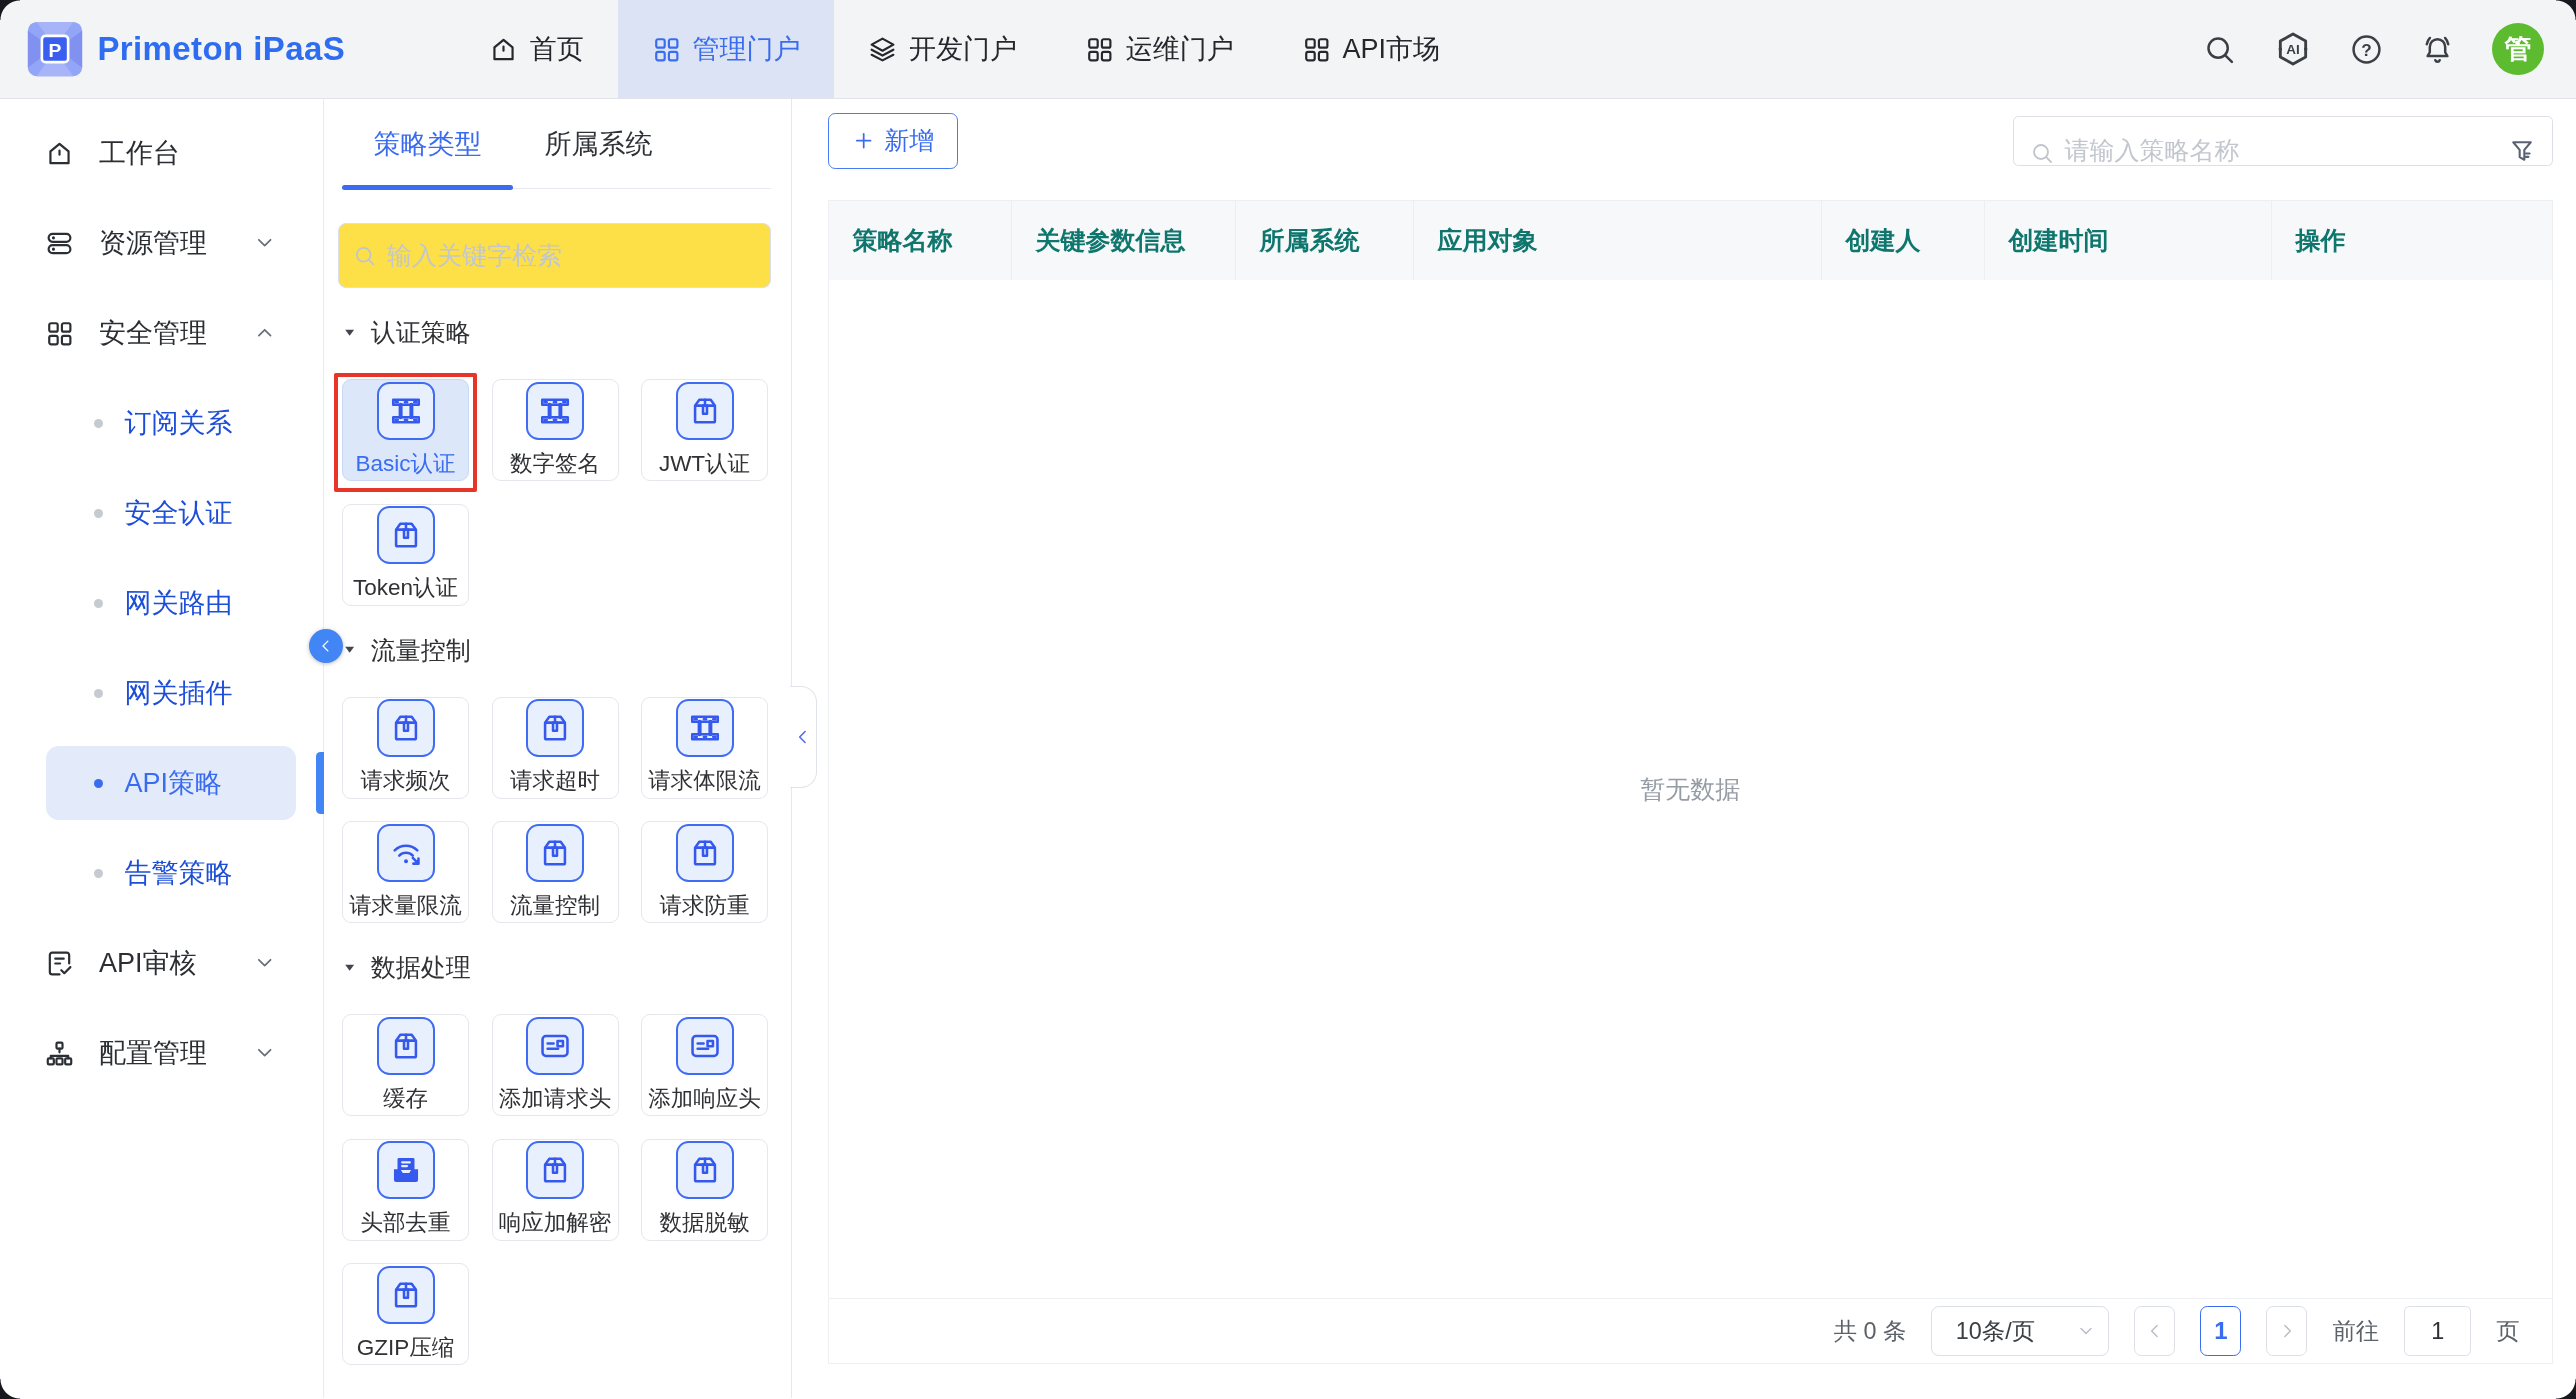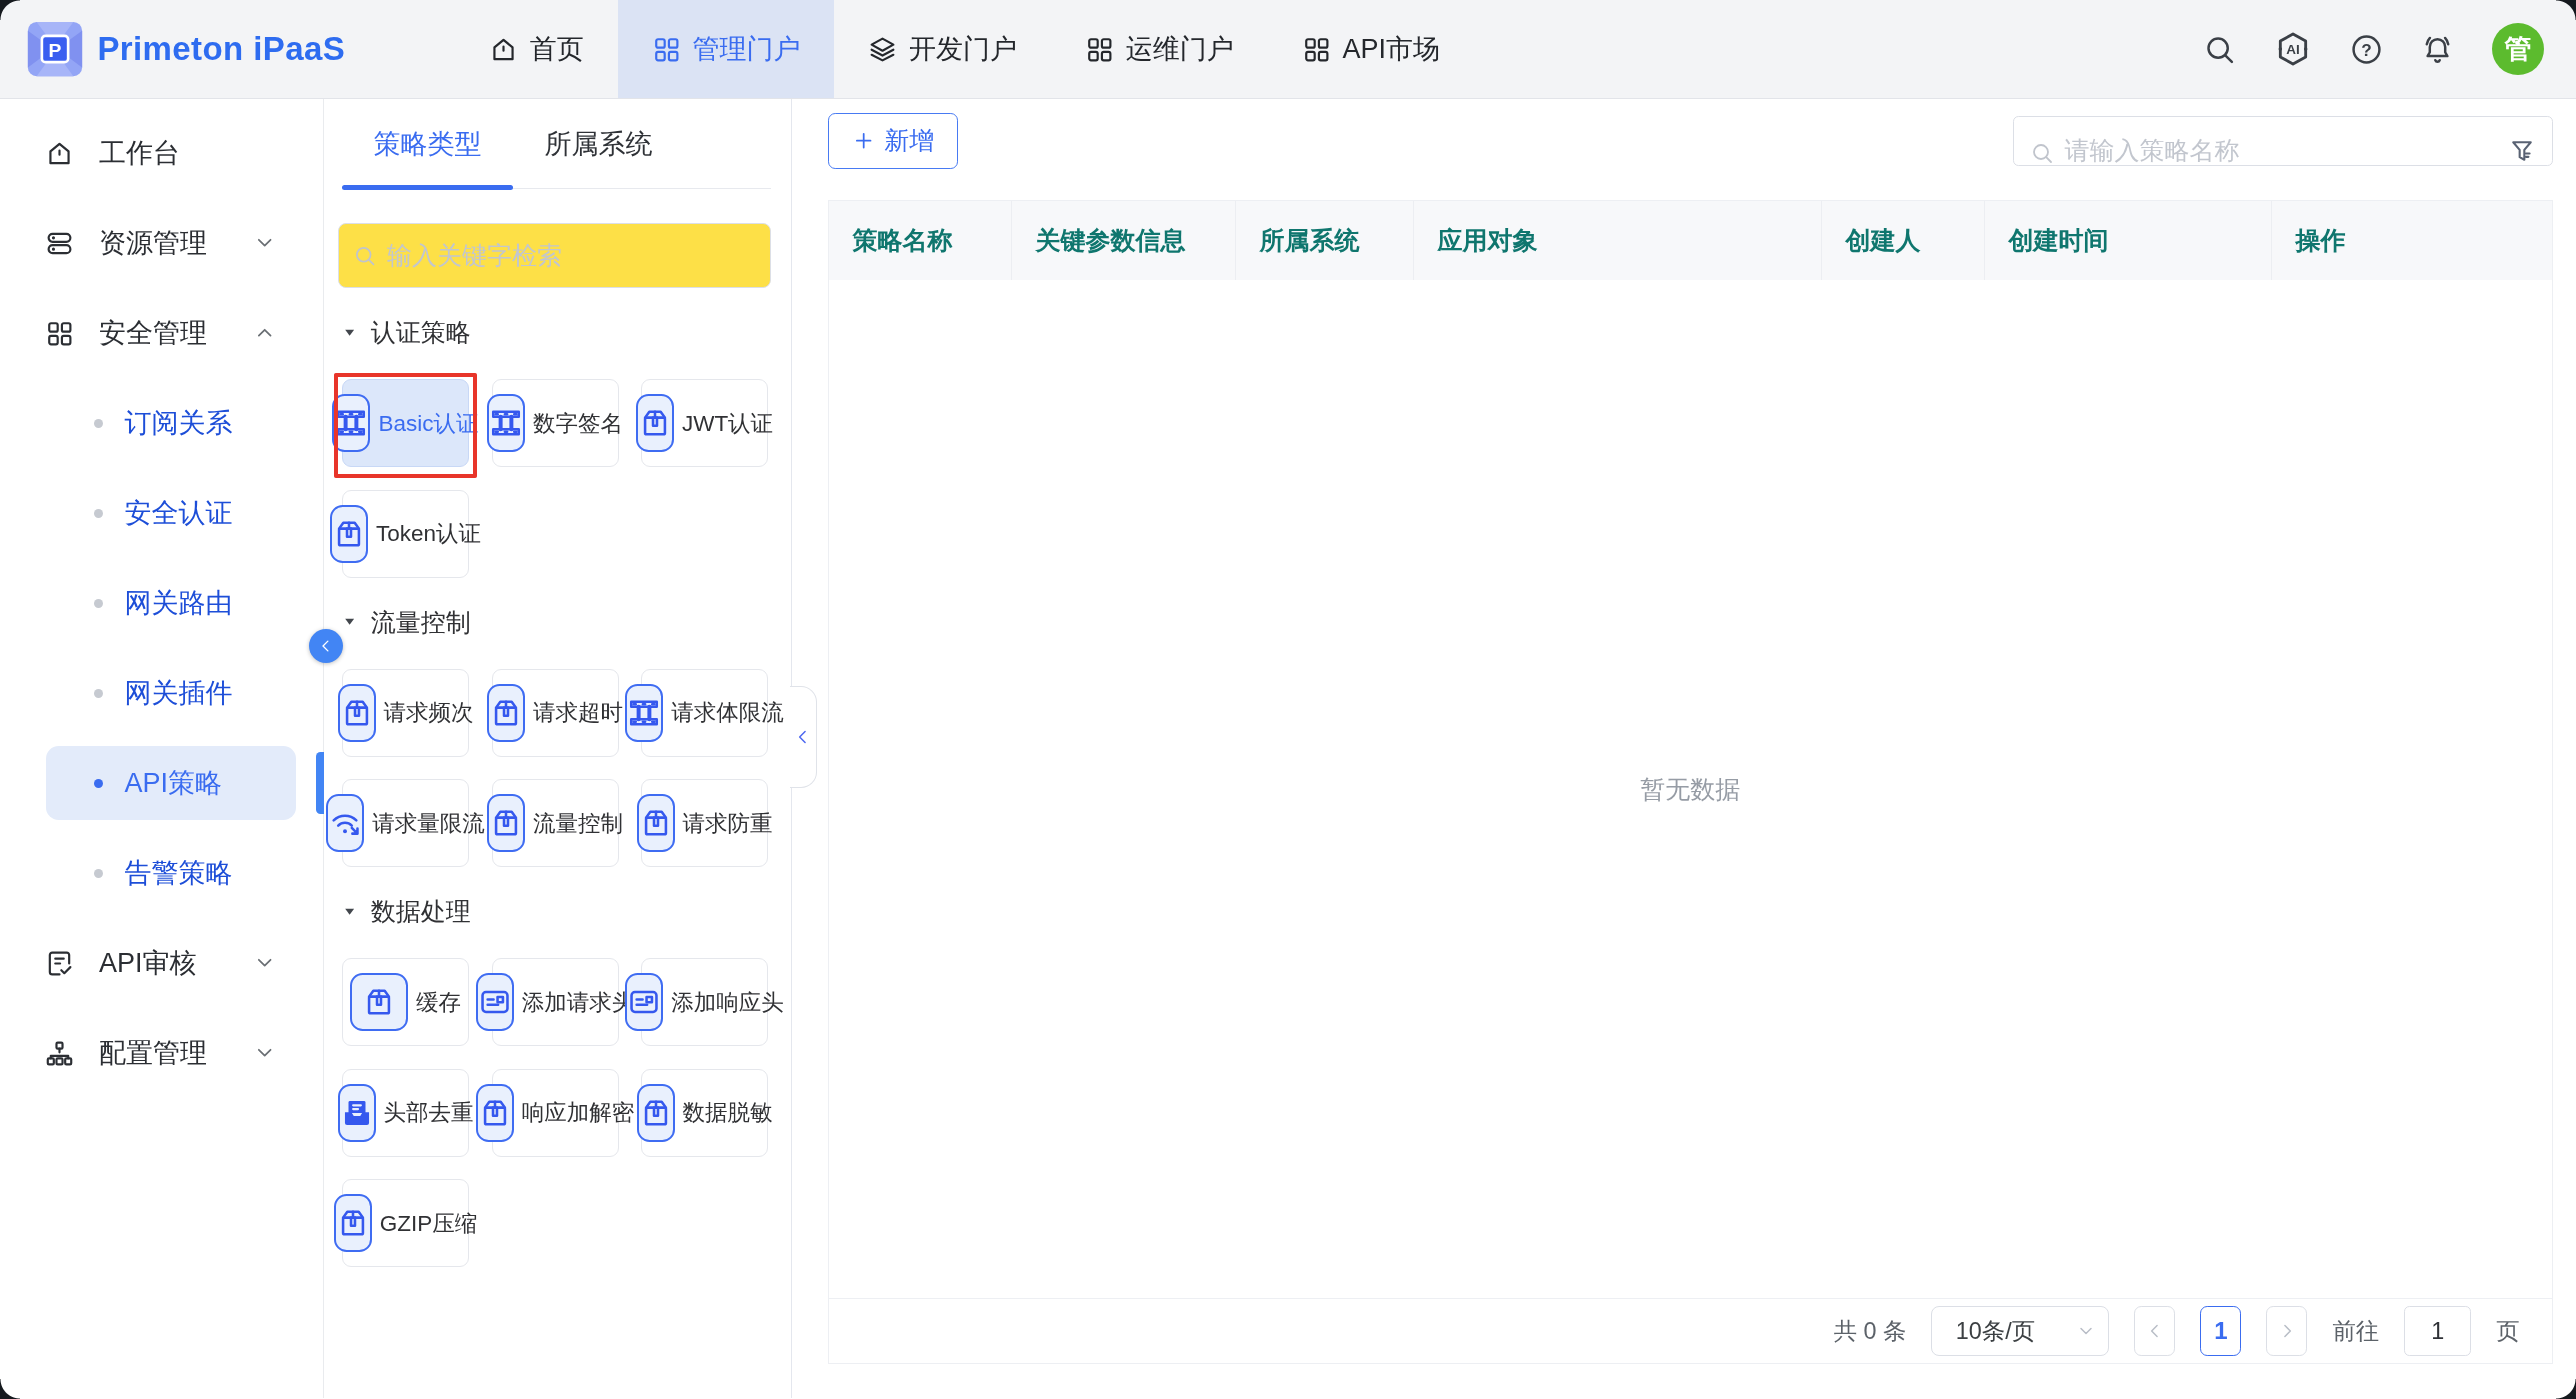--- a/index.html
+++ b/index.html
@@ -61,22 +61,22 @@
                   display:flex; align-items:center; padding:0 14.4px; gap:10.8px; background:#fde047; }
   .panel-search svg { width:23.4px; height:23.4px; color:#c0c4cc; flex-shrink:0; }
   .panel-search input, .tbl-search input { border:none; outline:none; font-size:25px; color:#303133; width:100%;
                   font-family:inherit; background:transparent; }
   ::placeholder { color:#c2c6ce; opacity:1; }
   .panel-groups { padding-left:18px; padding-right:20px; }
   .pgroup-head { display:flex; align-items:center; gap:13.5px; margin:29px 0 31px; height:31px;
                  font-size:25px; color:#303134; cursor:pointer; }
   .pgroup-head svg { width:15.3px; height:15.3px; color:#43474d; }
   .pgrid { display:grid; grid-template-columns:repeat(3,127px); column-gap:22.5px; row-gap:22.5px; }
-  .pcard { width:127px; height:88px; border:0.9px solid #e5e7ec; border-radius:9px; background:#fff;
-           display:flex; flex-direction:row; align-items:center; justify-content:center; gap:8px;
+  .pcard { width:127px; height:102px; border:0.9px solid #e5e7ec; border-radius:9px; background:#fff;
+           display:flex; flex-direction:column; align-items:center; justify-content:center; gap:8px;
            position:relative; cursor:pointer; }
   .pcard .tile { width:58px; height:58px; border-radius:12.6px; border:2.7px solid #3f6cf2; background:#e9f0fd;
                  display:flex; align-items:center; justify-content:center; color:#3558ee; }
   .pcard .tile svg { width:34px; height:34px; }
   .pcard .clabel { font-size:22.5px; color:#303134; white-space:nowrap; }
   .pcard.selected { background:#dce7fa; border-color:#c8d8f6; }
   .pcard.selected .clabel { color:#3a6cf0; }
   .pcard.highlight::after { content:""; position:absolute; left:-9px; top:-7.2px; right:-9px; bottom:-11.7px;
                             border:4.5px solid #e8352a; border-radius:1.8px; pointer-events:none; }
   .panel-handle { position:absolute; left:790px; top:587px; width:27px; height:102px; background:#fff;

